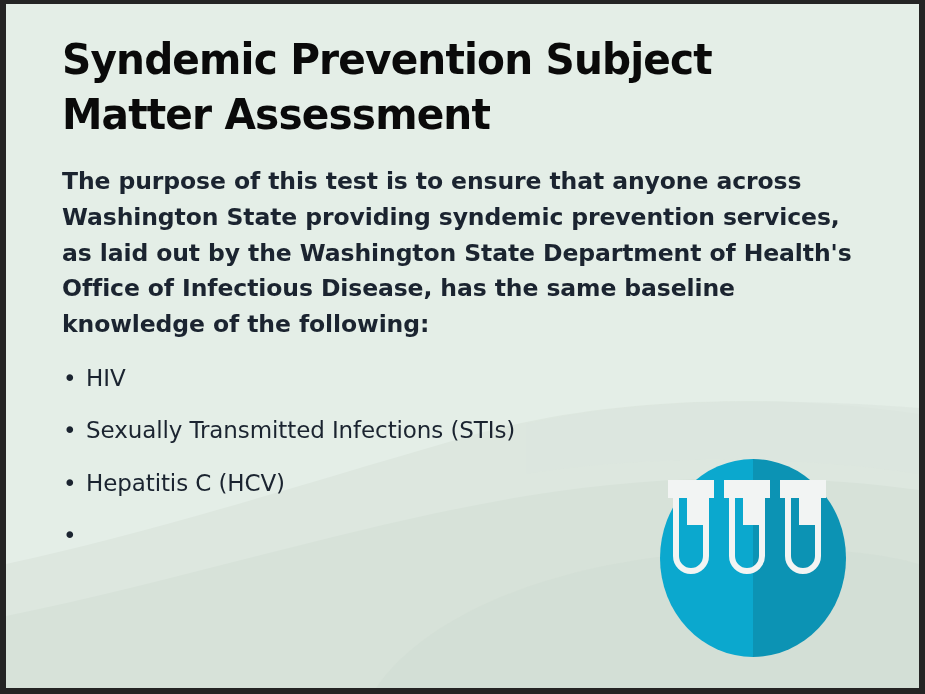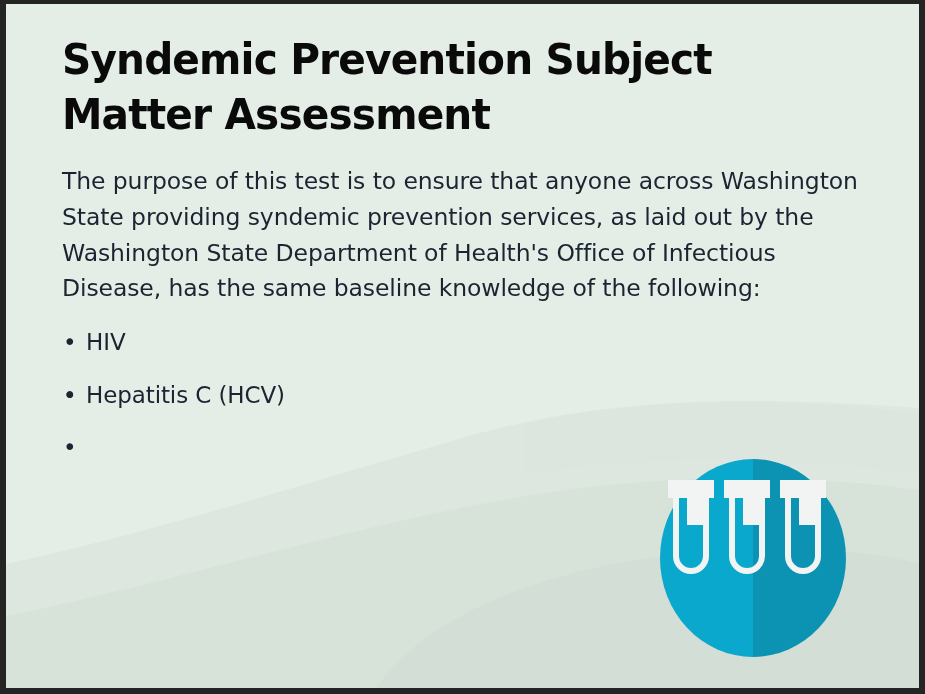--- a/index.html
+++ b/index.html
@@ -60,20 +60,21 @@
     transform-origin: left center;
   }
 
   #slide-body {
     margin: 22px 0 0 0;
     font-size: 23.5px;
     line-height: 1.52;
     color: #1b2430;
     max-width: 812px;
     letter-spacing: -0.1px;
+    font-weight: bold;
   }
 
   #bullet-list {
     list-style: none;
     margin: 22px 0 0 0;
     padding: 0;
     max-width: 700px;
   }
   #bullet-list li {
     position: relative;
@@ -122,20 +123,21 @@
 
     <p id="slide-body">The purpose of this test is to ensure that anyone across Washington State providing syndemic prevention services, as laid out by the Washington State Department of Health's Office of Infectious Disease, has the same baseline knowledge of the following:</p>
 
     <ul id="bullet-list">
       <li>
         <span class="bullet-dot">•</span>
         <span>HIV</span>
       </li>
       <li>
         <span class="bullet-dot">•</span>
+        <span>Sexually Transmitted Infections (STIs)</span>
       </li>
       <li>
         <span class="bullet-dot">•</span>
         <span>Hepatitis C (HCV)</span>
       </li>
       <li>
         <span class="bullet-dot">•</span>
       </li>
     </ul>
 

